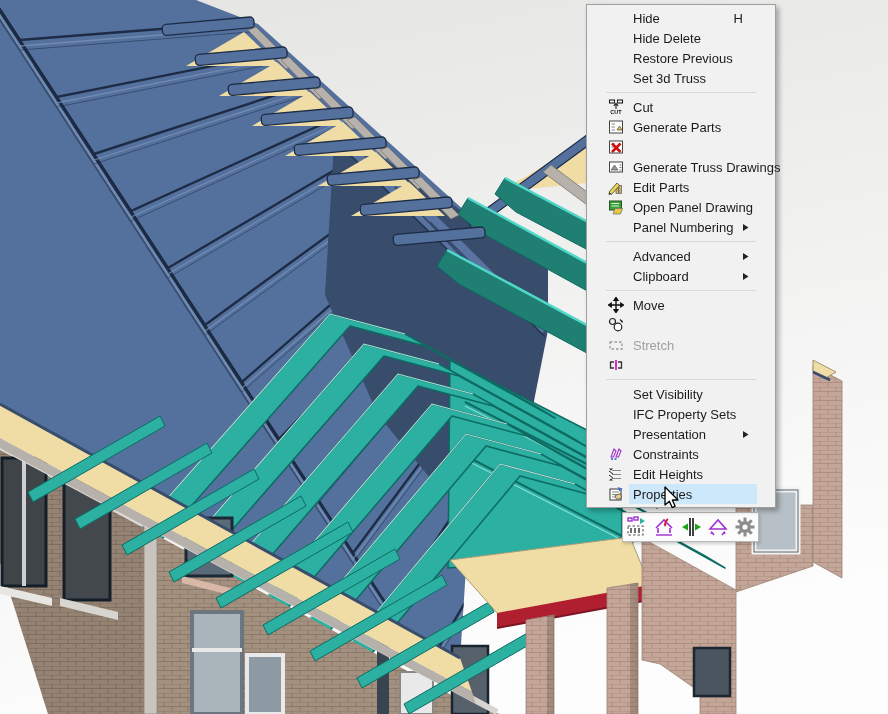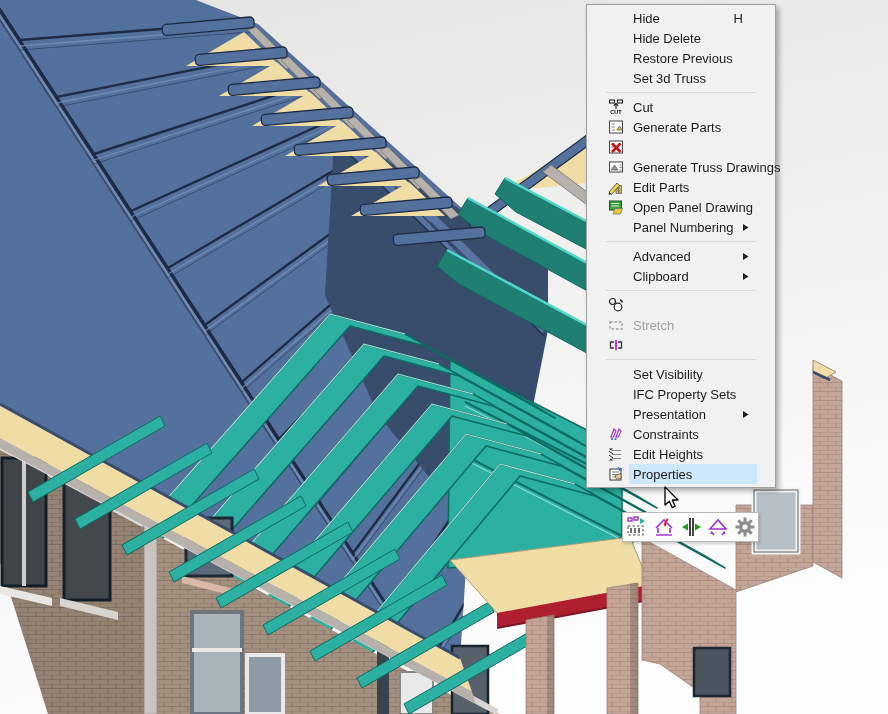--- a/index.html
+++ b/index.html
@@ -348,20 +348,36 @@
         <span class="mlabel">Clipboard</span>
         <span class="marrow">
           <svg width="7" height="9">
             <polygon points="1,1 6.5,4.5 1,8" fill="#222"></polygon>
           </svg>
         </span>
       </span>
     </div>
   <div class="sep"></div>
 
+  <div class="mrow">
+      <span class="mico">
+        <svg width="16" height="16">
+          <g stroke="#111" stroke-width="1.4" fill="#111">
+            <path d="M8,2.5 V13.5 M2.5,8 H13.5" fill="none"></path>
+            <polygon points="8,0.5 6.2,3.2 9.8,3.2"></polygon>
+            <polygon points="8,15.5 6.2,12.8 9.8,12.8"></polygon>
+            <polygon points="0.5,8 3.2,6.2 3.2,9.8"></polygon>
+            <polygon points="15.5,8 12.8,6.2 12.8,9.8"></polygon>
+          </g>
+        </svg>
+      </span>
+      <span class="mbody">
+        <span class="mlabel">Move</span>
+      </span>
+    </div>
   <div class="mrow">
       <span class="mico">
         <svg width="16" height="16">
           <circle cx="4.5" cy="4.5" r="3" fill="none" stroke="#222" stroke-width="1.2"></circle>
           <circle cx="10" cy="10" r="3.8" fill="#fff" stroke="#222" stroke-width="1.2"></circle>
           <path d="M12,2.5 L14.5,5" stroke="#222" stroke-width="1.2"></path>
           <polygon points="14.8,5.4 12.8,5.2 14.4,3.6" fill="#222"></polygon>
         </svg>
       </span>
     </div>

